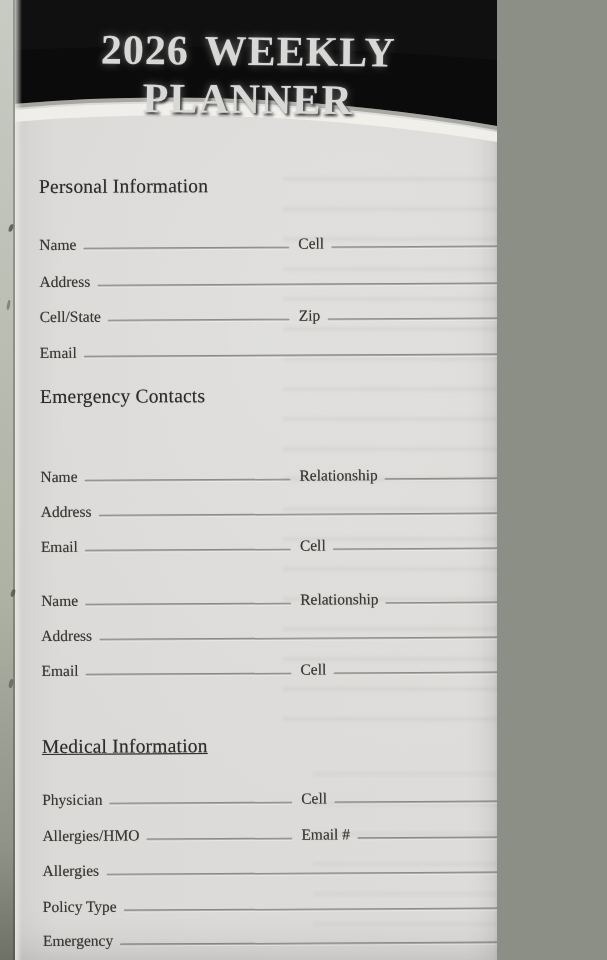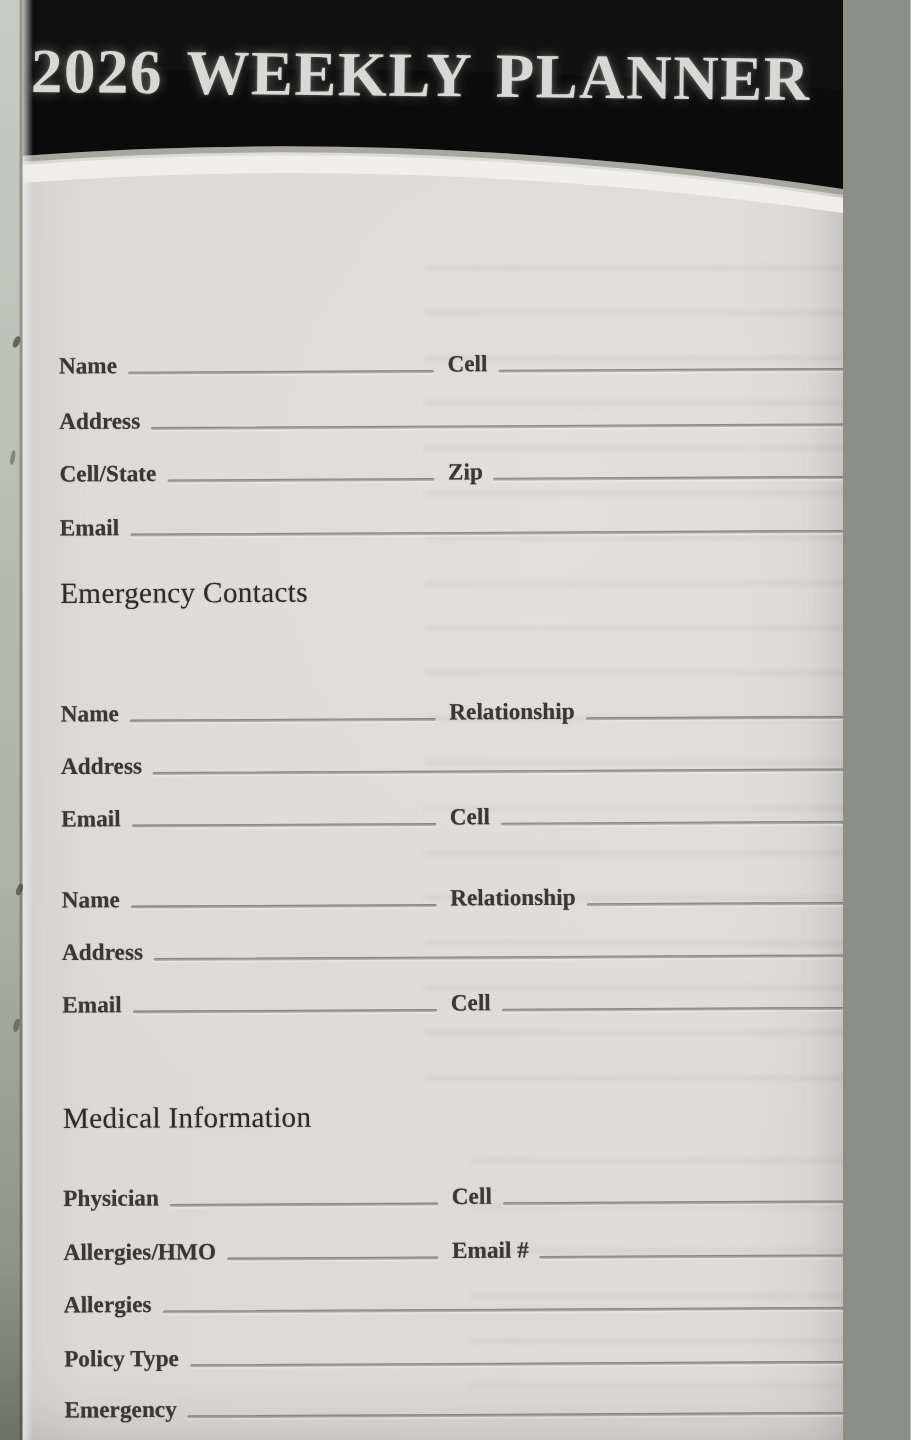--- a/index.html
+++ b/index.html
@@ -1,17 +1,17 @@
 <!DOCTYPE html>
 <html><head>
 <meta charset="utf-8">
 <style>
   html,body{margin:0;padding:0;}
   body{background:#8b8f85;font-family:"Liberation Serif","DejaVu Serif",serif;}
-  .photo{position:relative;width:562px;height:960px;overflow:hidden;background:#dad9d7;}
+  .photo{position:relative;width:497px;height:960px;overflow:hidden;background:#dad9d7;}
 
   
   .left-strip{position:absolute;left:0;top:0;width:13px;height:100%;z-index:5;
     background:linear-gradient(180deg,#c8cbc2 0%,#bcc0b5 30%,#aeb2a4 62%,#8f задан 0;
     );
     background:linear-gradient(180deg,#c8cbc2 0%,#bcc0b5 30%,#aeb2a4 62%,#8f9388 88%,#6d7166 100%);
     border-right:2px solid rgba(40,40,35,.30);}
   .edge-mark{position:absolute;background:#4e4d46;border-radius:60% 40% 55% 45%;z-index:6;}
 
   
@@ -41,21 +41,21 @@
   .form{position:absolute;left:25px;top:0;width:527px;height:100%;z-index:3;
     transform:rotate(-.3deg);transform-origin:0 0;}
   .sec-heading{position:absolute;left:0;font-size:19.5px;color:#2d2c29;letter-spacing:.2px;
     text-shadow:0 0 .8px rgba(50,50,45,.5);}
   .row{position:absolute;left:0;width:100%;height:28px;display:flex;gap:9px;}
   .field{display:flex;align-items:flex-end;min-width:0;}
   .col1{flex:0 0 250px;width:250px;}
   .col2{flex:1;}
   .full{flex:1;}
   .label{font-size:15.5px;line-height:1;color:#3a3833;padding-right:7px;white-space:nowrap;
-    text-shadow:0 0 .7px rgba(55,53,48,.55);font-weight:bold;}
+    text-shadow:0 0 .7px rgba(55,53,48,.55);}
   .line{flex:1;height:2px;border-radius:1px;margin-bottom:2px;
     background:linear-gradient(180deg,rgba(85,84,78,.70),rgba(130,129,122,.35));
     box-shadow:0 1px 1px rgba(255,255,255,.35);}
 </style>
 </head>
 <body>
 
 <div class="photo">
 
   <div class="left-strip"></div>
@@ -72,20 +72,21 @@
       <path d="M0,0 H594 V126 Q290,84 0,104 Z" fill="#0b0b0b"></path>
       <path d="M0,0 H594 V60 Q290,40 0,50 Z" fill="#161616" opacity="0.5"></path>
     </svg>
 
     <div class="title">2026 WEEKLY PLANNER</div>
 
     <div class="bleed"></div>
     <div class="bleed b2"></div>
 
     <div class="form" id="form">
+        <div class="sec-heading" style="top: 176px;">Personal Information</div>
         <div class="row" style="top: 224px;">
           <div class="field col1">
             <span class="label">Name</span>
             <div class="line"></div>
           </div>
           <div class="field col2">
             <span class="label">Cell</span>
             <div class="line"></div>
           </div>
         </div>
@@ -157,21 +158,21 @@
         <div class="row" style="top: 650px;">
           <div class="field col1">
             <span class="label">Email</span>
             <div class="line"></div>
           </div>
           <div class="field col2">
             <span class="label">Cell</span>
             <div class="line"></div>
           </div>
         </div>
-        <div class="sec-heading" style="top: 736px;">Medical Information</div>
+        <div class="sec-heading" style="top: 736px; text-decoration: underline;">Medical Information</div>
         <div class="row" style="top: 779px;">
           <div class="field col1">
             <span class="label">Physician</span>
             <div class="line"></div>
           </div>
           <div class="field col2">
             <span class="label">Cell</span>
             <div class="line"></div>
           </div>
         </div>

